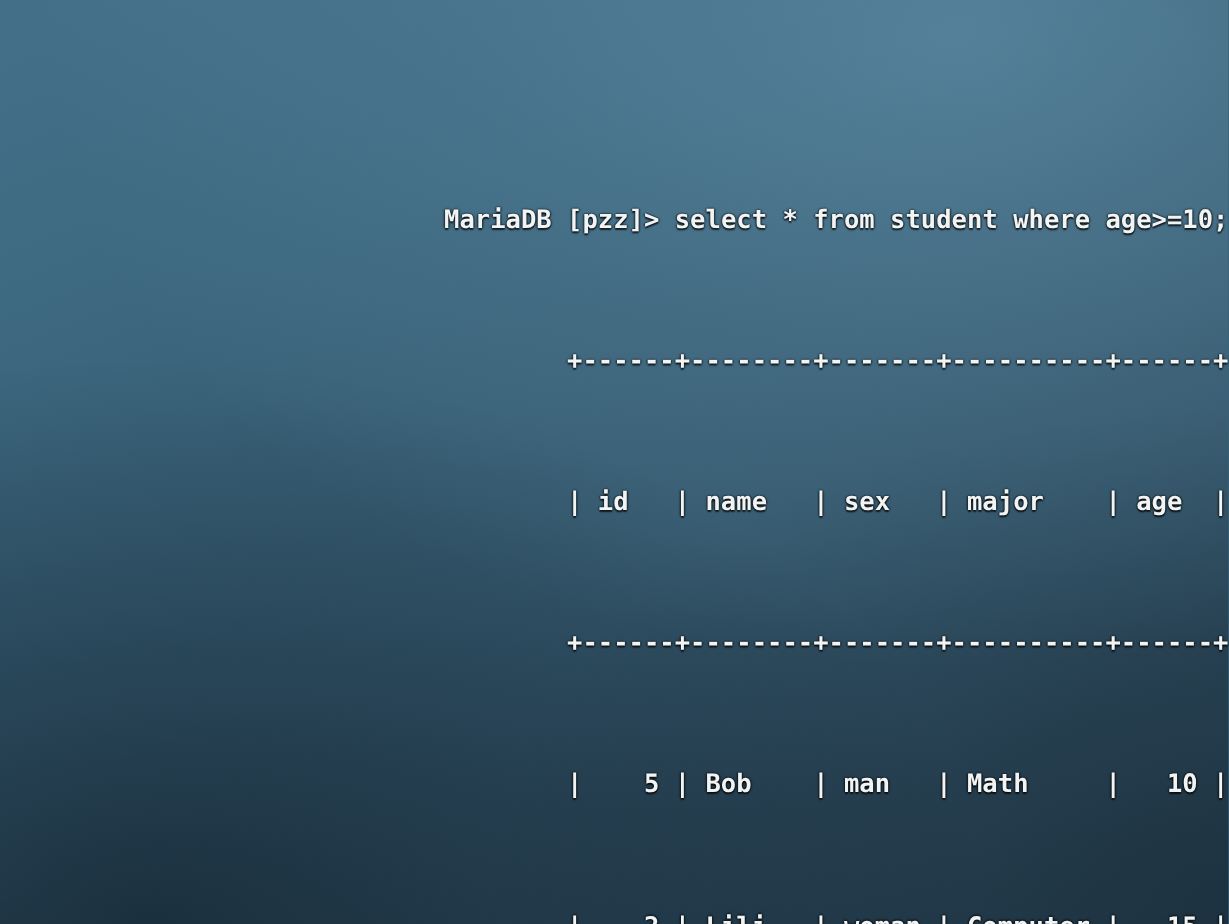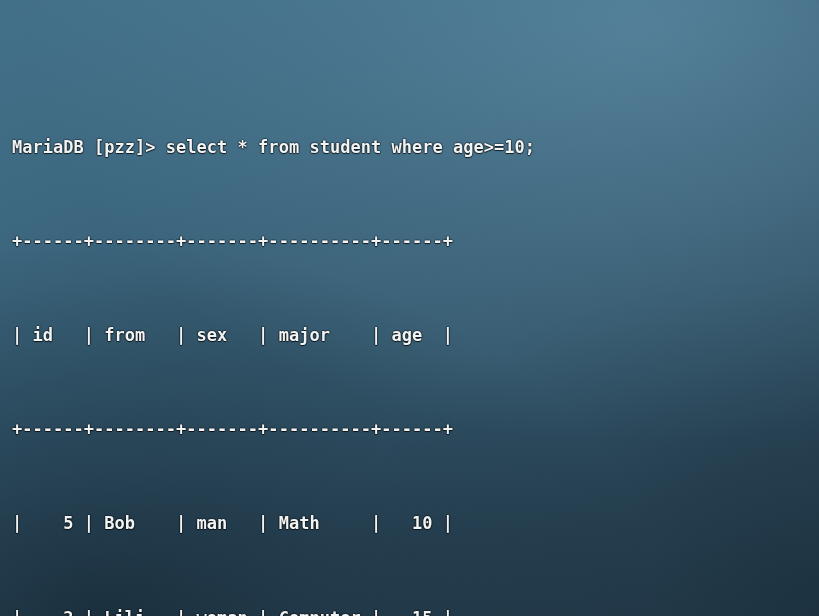--- a/index.html
+++ b/index.html
@@ -49,20 +49,21 @@
       0 1px 1px rgba(0,0,0,0.72),
       1px 0 1px rgba(0,0,0,0.38),
       -1px 0 1px rgba(0,0,0,0.38),
       0 -1px 1px rgba(0,0,0,0.30);
   }
 
   .line {
     display: block;
     height: 31.4px;
     white-space: pre;
+    text-align: right;
   }
 
   .line.prompt,
   .line.status {
     font-weight: bold;
   }
 
   .line.rule,
   .line.data,
   .line.header {
@@ -71,21 +72,21 @@
 </style>
 </head>
 <body>
 
 <div id="terminal">
   <div class="screen-lines">
 
     
     <span class="line prompt">MariaDB [pzz]&gt; select * from student where age&gt;=10;</span>
     <span class="line rule">+------+--------+-------+----------+------+</span>
-    <span class="line header">| id   | from   | sex   | major    | age  |</span>
+    <span class="line header">| id   | name   | sex   | major    | age  |</span>
     <span class="line rule">+------+--------+-------+----------+------+</span>
     <span class="line data">|    5 | Bob    | man   | Math     |   10 |</span>
     <span class="line data">|    2 | Lili   | woman | Computer |   15 |</span>
     
     
     
 
     
 
     

